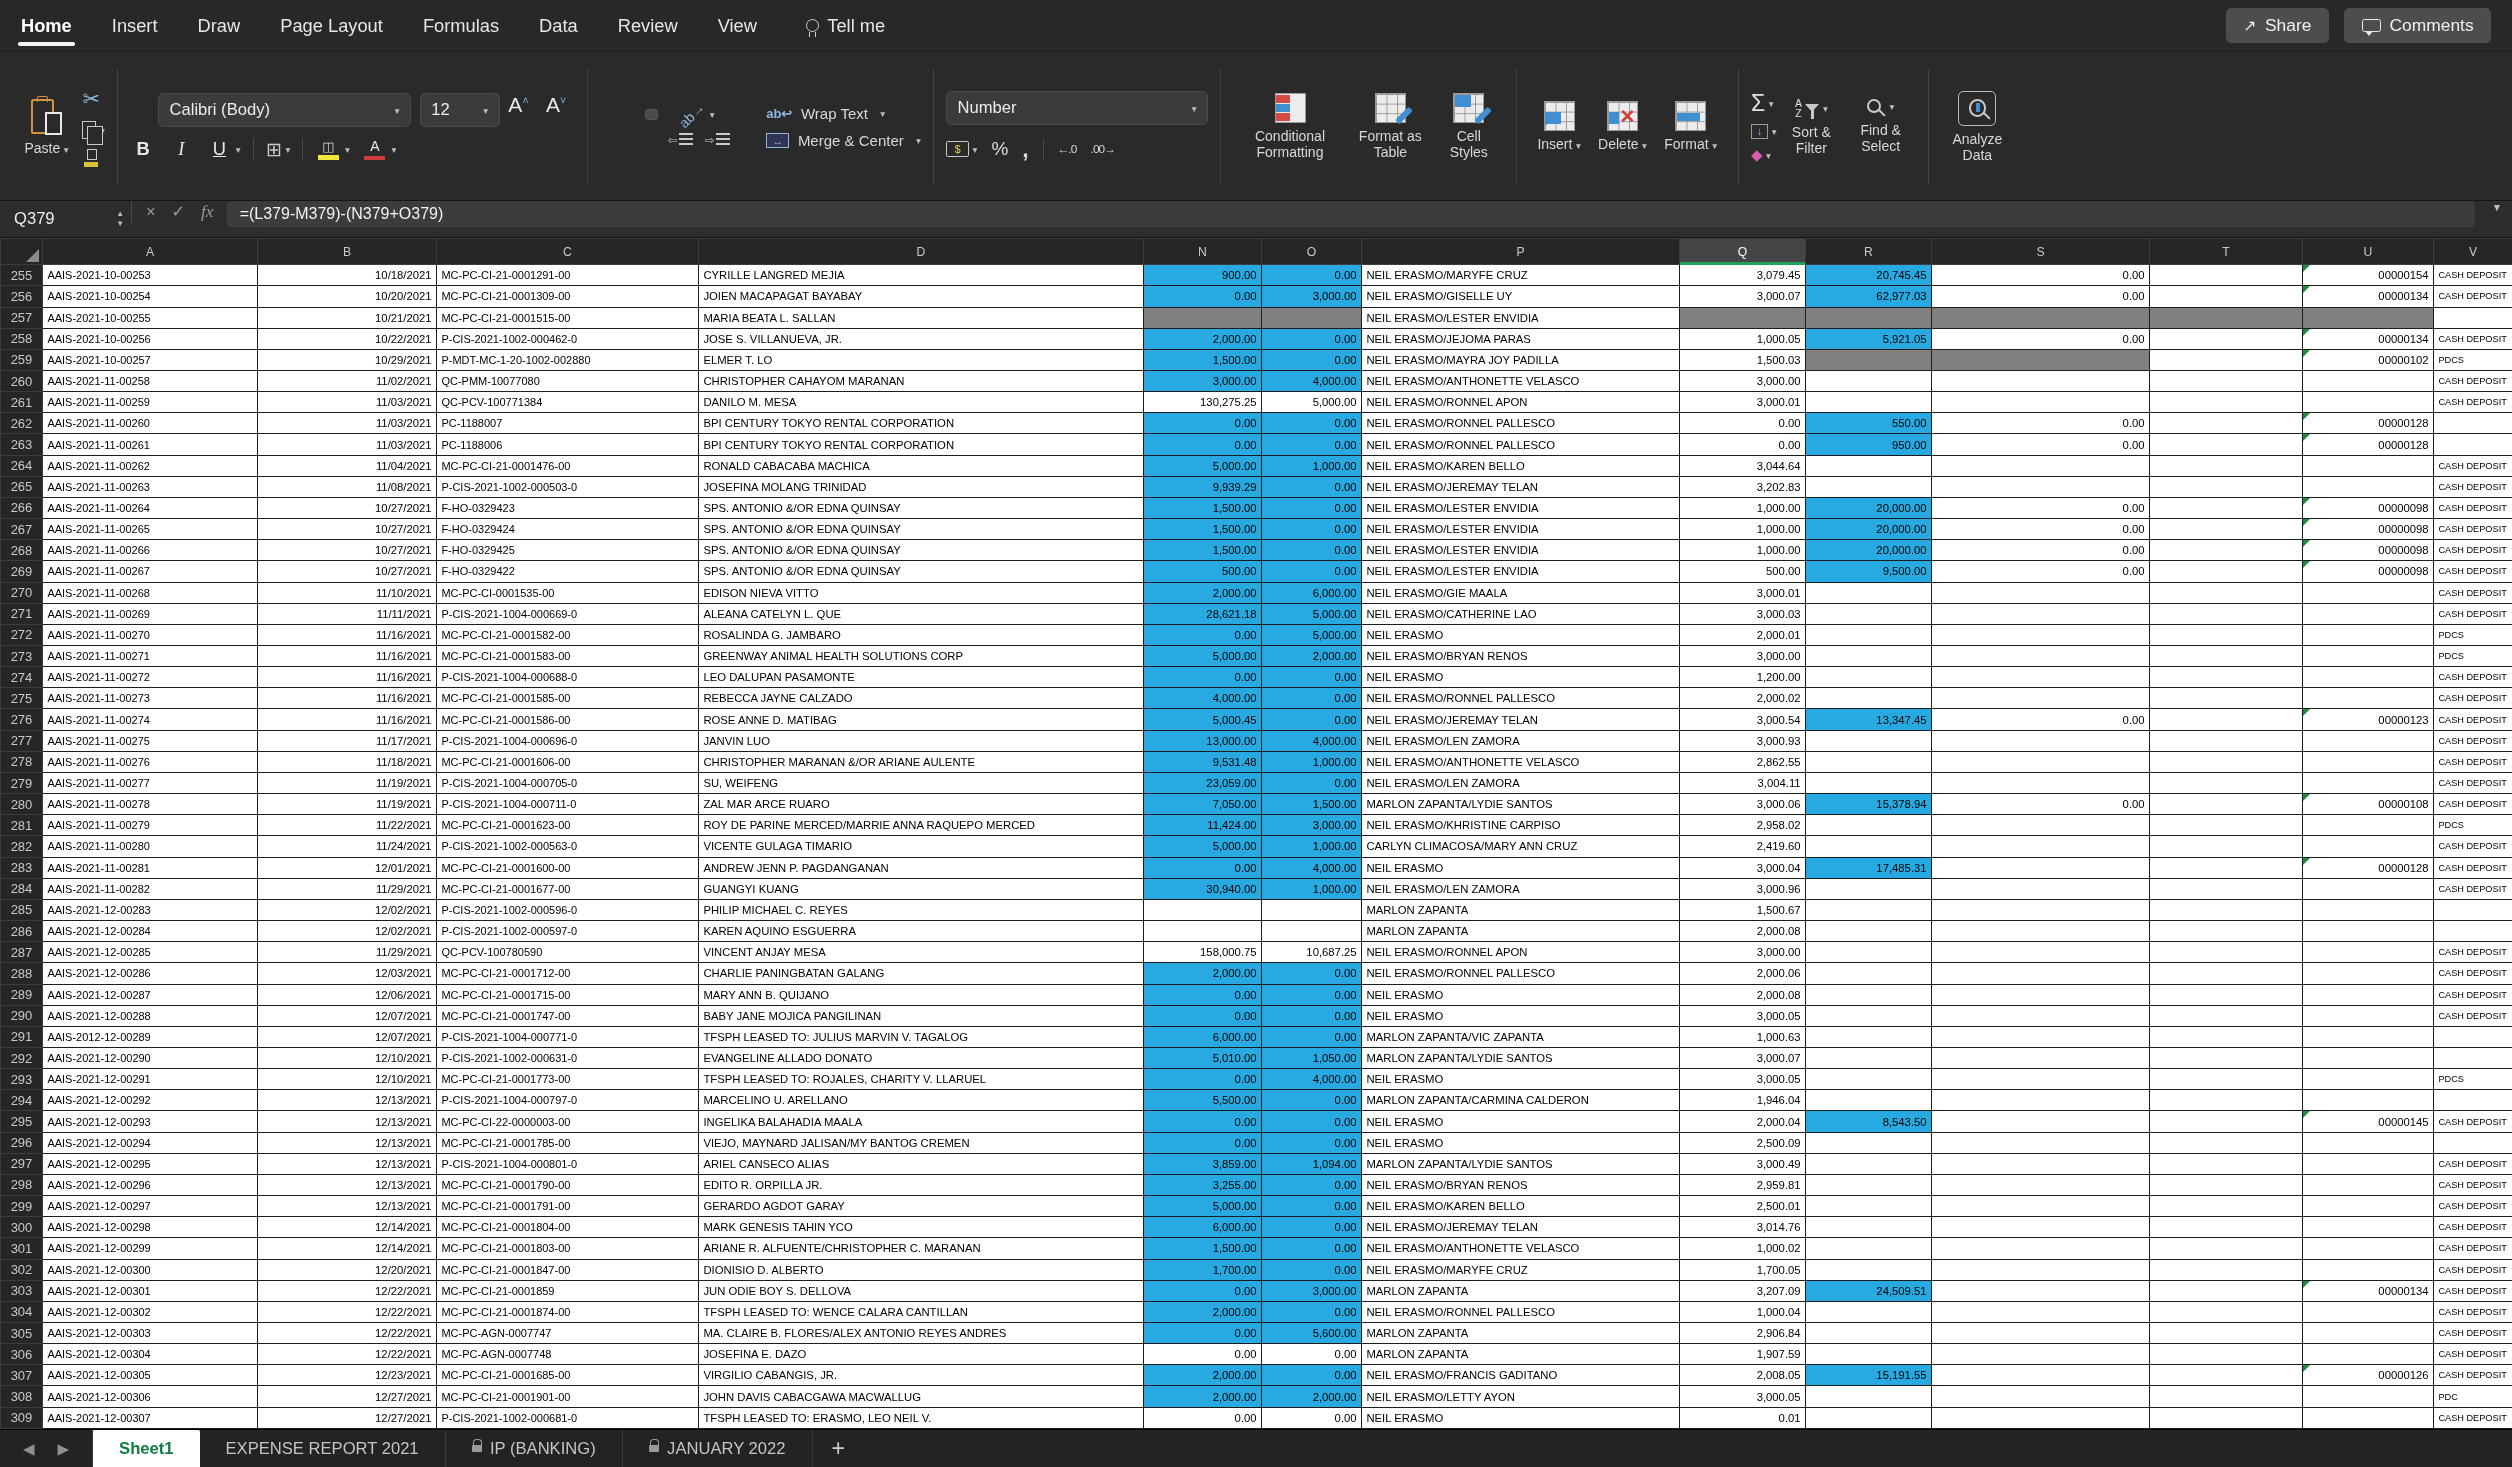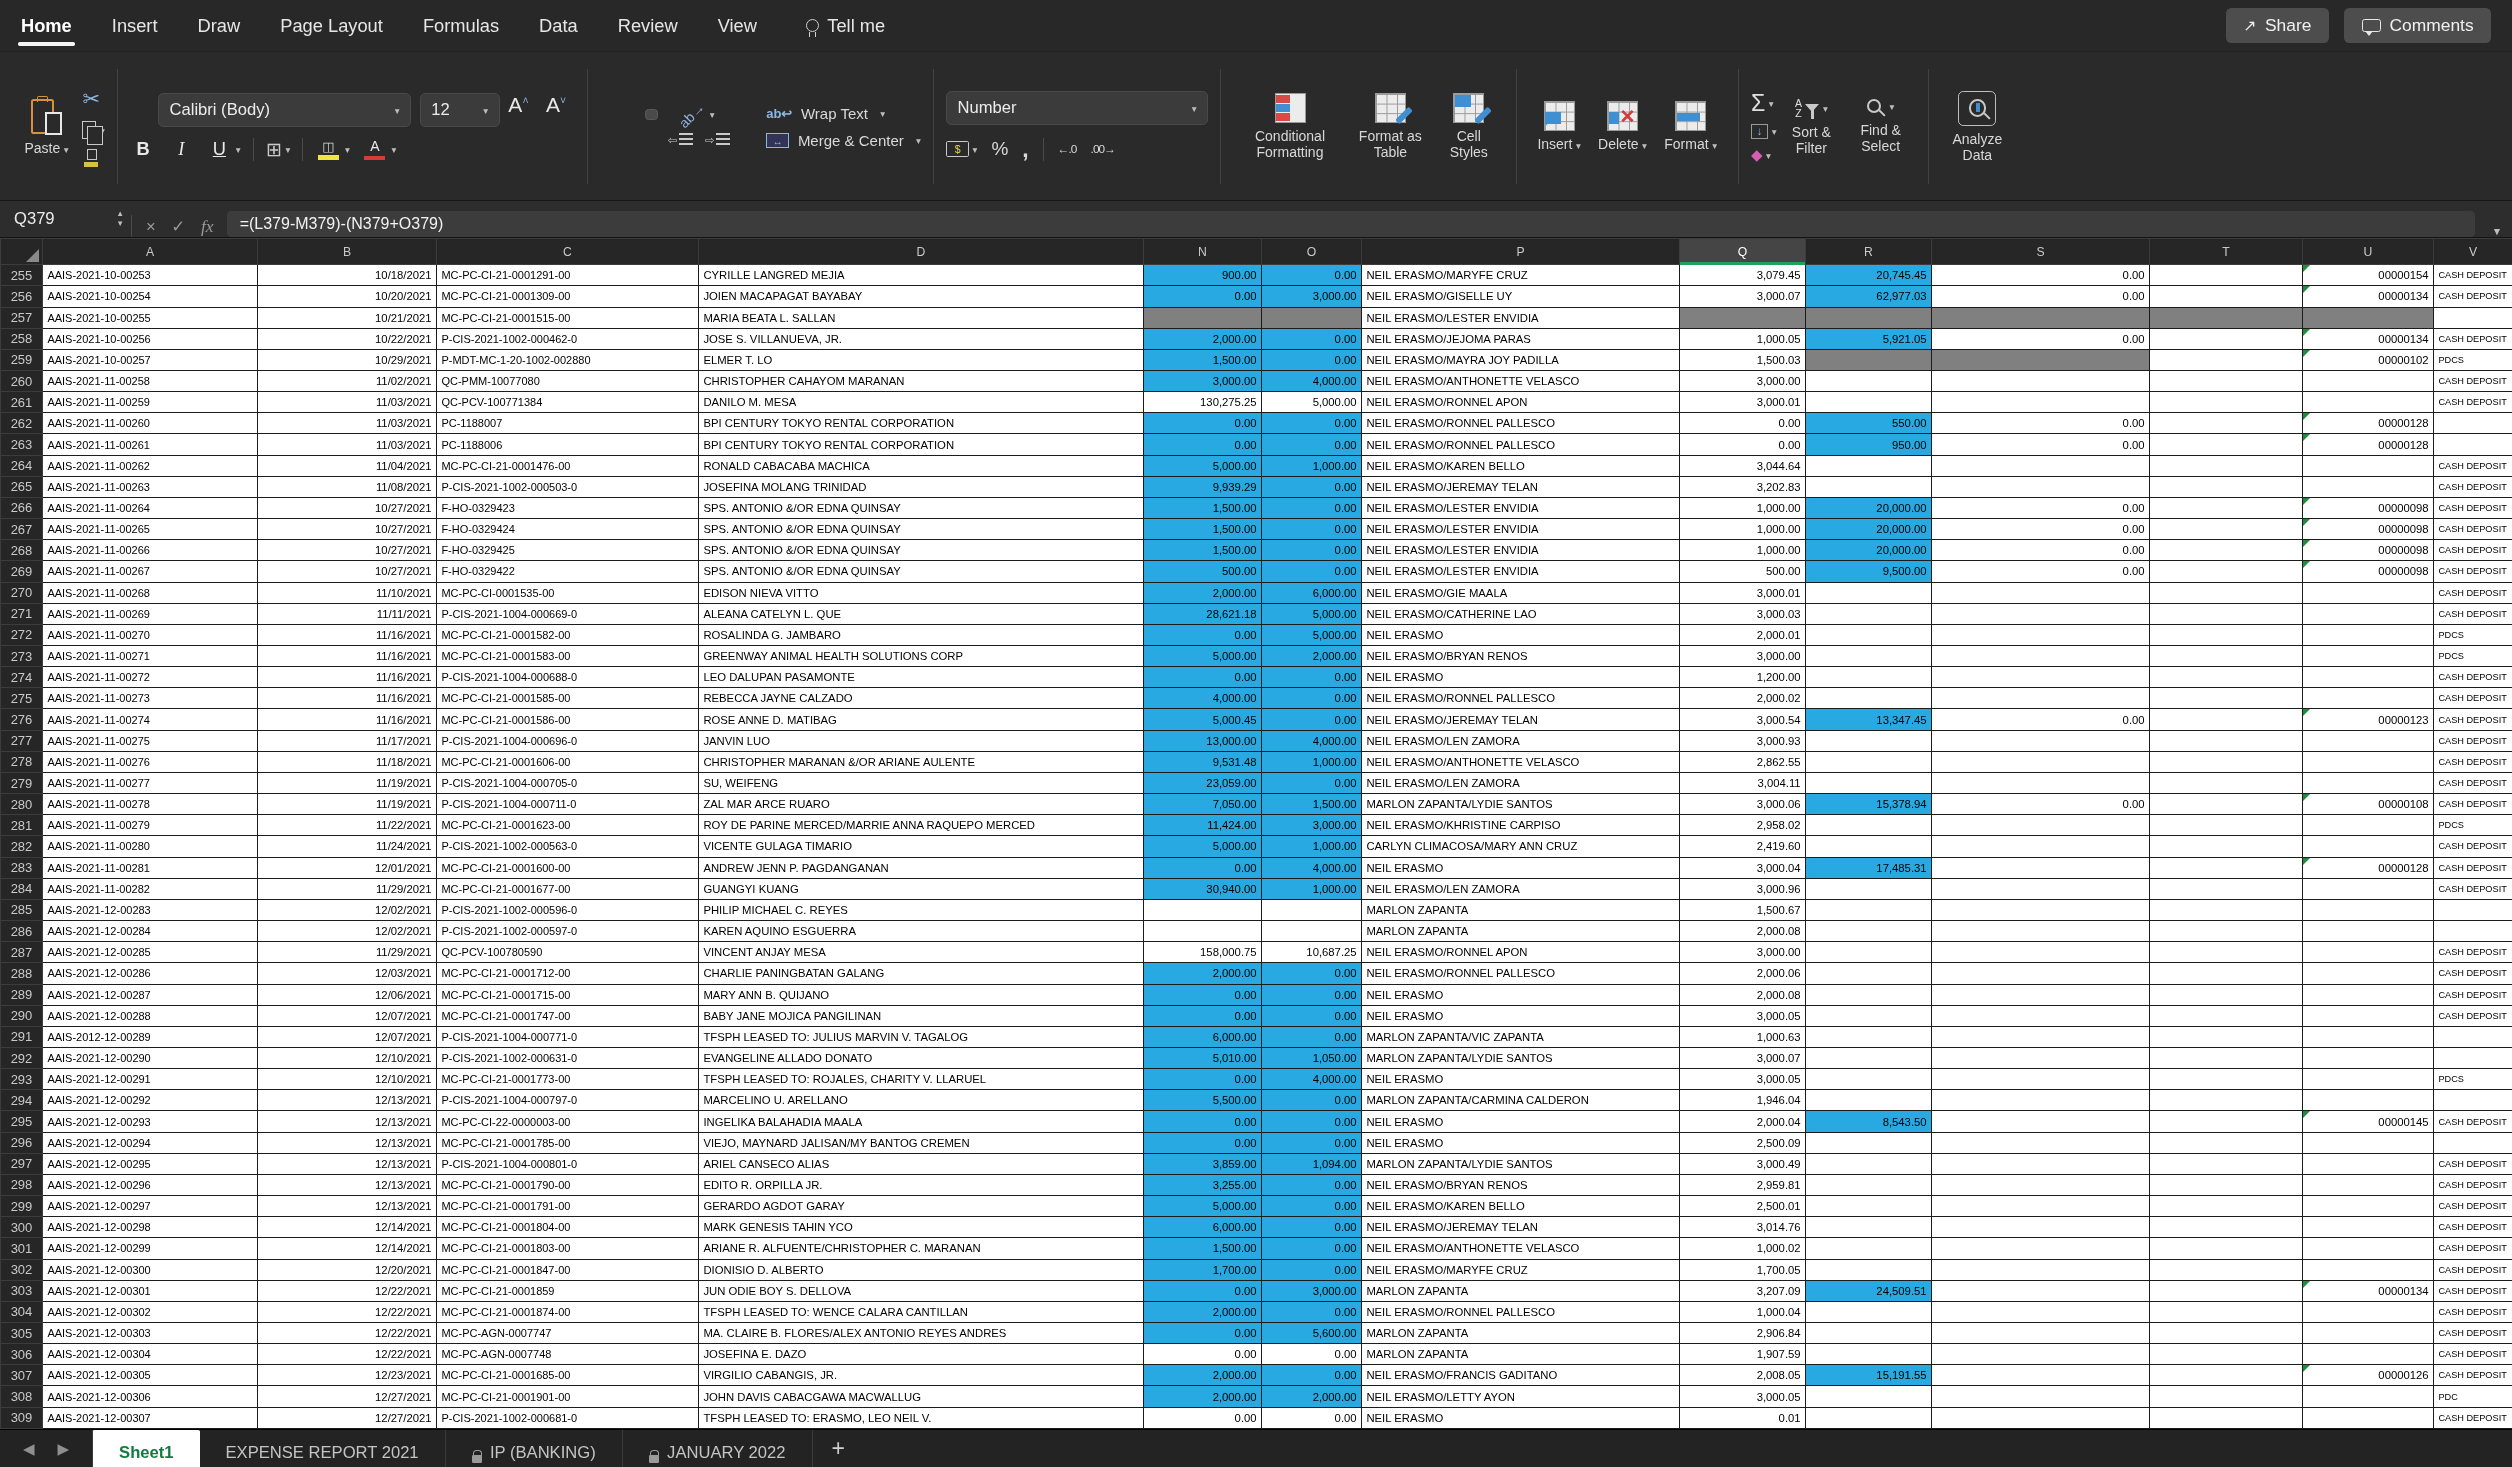--- a/index.html
+++ b/index.html
@@ -89,21 +89,21 @@
   .azic{display:flex;flex-direction:column;font-size:10.5px;color:#e0e0e0;line-height:1;margin-right:3.5px;}
   .funnel{width:0;height:0;border-left:7.9px solid transparent;border-right:7.9px solid transparent;border-top:8.7px solid #c9c9c9;position:relative;}
   .funnel::after{content:"";position:absolute;left:-1.3px;top:-1.7px;width:2.6px;height:8.7px;background:#c9c9c9;}
   .mag{width:14px;height:14px;border:2.2px solid #c9c9c9;border-radius:50%;position:relative;}
   .mag::after{content:"";position:absolute;width:7.9px;height:2.2px;background:#c9c9c9;transform:rotate(45deg);right:-7px;bottom:-2.6px;}
   .analyzeic{width:38px;height:35px;border:1.7px solid #bdbdbd;border-radius:5.2px;position:relative;margin-bottom:5.2px;display:flex;align-items:center;justify-content:center;}
   .analyzeic .mag{width:17.4px;height:17.4px;}
   .analyzeic .bar{position:absolute;width:4.4px;height:8.7px;background:#3f8fd2;left:16.6px;top:11.3px;}
 
   
-  .fbar{height:37px;background:#2d2d2d;border-bottom:1.7px solid #141414;display:flex;align-items:flex-end;flex:none;}
+  .fbar{height:37px;background:#2d2d2d;border-bottom:1.7px solid #141414;display:flex;align-items:flex-start;flex:none;}
   .namebox{width:131px;display:flex;align-items:center;justify-content:space-between;padding:0 7px 0 14px;color:#ececec;font-size:16.6px;height:100%;}
   .stepper{display:flex;flex-direction:column;font-size:7.9px;color:#bdbdbd;line-height:1;gap:1.7px;}
   .fdiv{width:0.9px;height:60%;background:#4a4a4a;}
   .fbicons{display:flex;align-items:center;gap:15.7px;padding:0 14px;color:#9a9a9a;font-size:16.6px;}
   .fx{font-family:"Liberation Serif",serif;font-style:italic;font-size:17.4px;}
   .formulafield{flex:1;height:26px;background:#3c3c3c;border-radius:4.4px;margin-right:7px;display:flex;align-items:center;padding-left:12.2px;color:#f2f2f2;font-size:16px;}
   .fbar-end{width:30px;text-align:center;color:#bdbdbd;font-size:10.5px;}
 
   
   .gridwrap{flex:1;overflow:hidden;background:#161616;display:flex;flex-direction:column;}
@@ -118,21 +118,21 @@
   td.num{text-align:right;}
   td.blue{background:var(--blue);}
   td.gray{background:var(--grayfill);}
   td.colA,td.colC{font-size:11px;}
   td.colV{font-size:9.2px;}
   .errtri{position:absolute;left:0;top:0;width:0;height:0;border-top:7px solid #1e8e3e;border-right:7px solid transparent;}
 
   
   .sheetbar{height:38px;background:#232323;border-top:0.9px solid #000;display:flex;align-items:stretch;flex:none;}
   .navarrows{display:flex;align-items:center;gap:23px;padding:0 23px;color:#8f8f8f;font-size:15px;}
-  .stab{display:flex;align-items:flex-end;padding:4px 26px;color:#c4c4c4;font-size:16.6px;border-right:0.9px solid #3a3a3a;}
+  .stab{display:flex;align-items:center;padding:4px 26px;color:#c4c4c4;font-size:16.6px;border-right:0.9px solid #3a3a3a;}
   .stab.first{border-left:0.9px solid #3a3a3a;}
   .stab.active{background:#fff;color:var(--tabgreen);font-weight:bold;border-radius:1.7px 1.7px 0 0;border-right:none;}
   .addtab{display:flex;align-items:center;padding:0 19px;color:#d0d0d0;font-size:23px;}
   .lock{width:10.5px;height:7.9px;background:#9a9a9a;border-radius:1.3px;position:relative;margin-right:7.9px;flex:none;}
   .lock::before{content:"";position:absolute;left:1.7px;top:-5.2px;width:7px;height:5.2px;border:1.7px solid #9a9a9a;border-bottom:none;border-radius:3.5px 3.5px 0 0;}
 </style>
 </head>
 <body>
 
 <div class="tabstrip">

